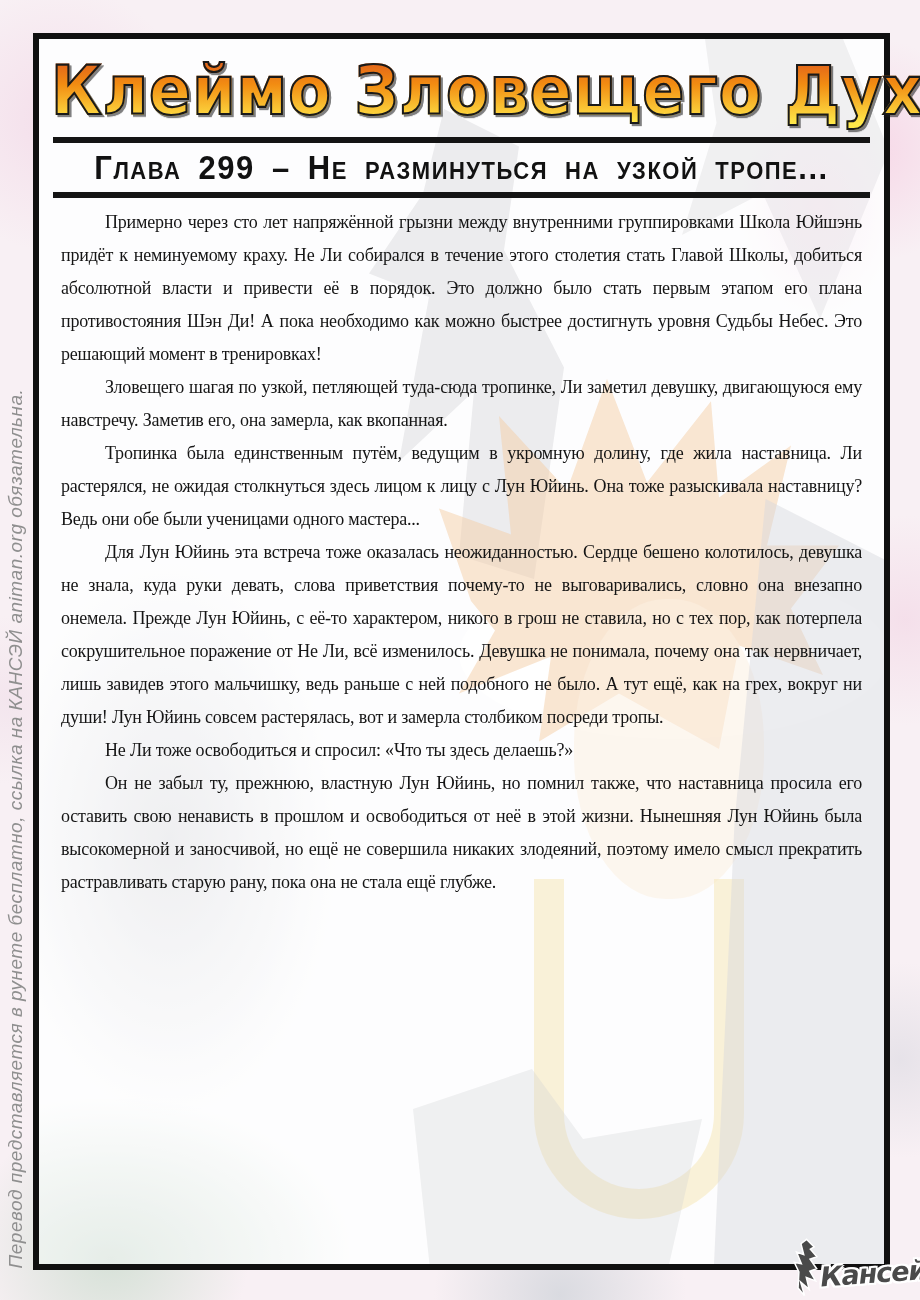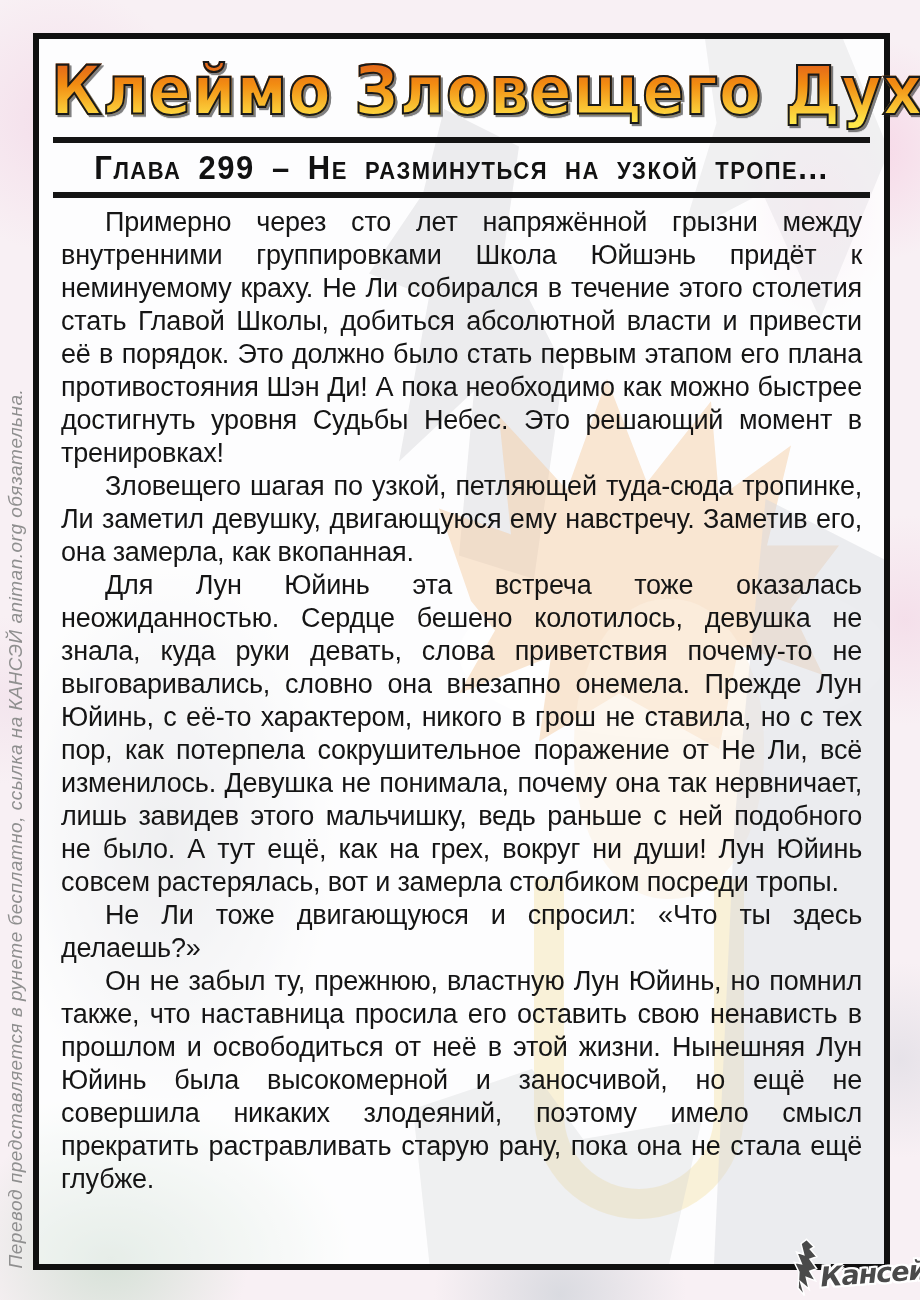--- a/index.html
+++ b/index.html
@@ -107,25 +107,26 @@
     font-size: 31px;
     letter-spacing: 1.5px;
     word-spacing: 7px;
     color: #121212;
     white-space: nowrap;
     transform: scaleY(1.1);
   }
 
   .body-text {
     margin: 8px 10px 12px 10px;
-    font-size: 27px;
+    font-size: 18px;
     line-height: 33px;
     text-align: justify;
     color: var(--body_text, #151515);
     letter-spacing: -0.2px;
+    font-family: Liberation Serif, serif;
   }
   .body-text p { text-indent: 44px; }
 
   
   .stamp {
     position: absolute;
     left: 793px; top: 1218px;
     width: 125px; height: 78px;
     z-index: 4;
     transform: rotate(-4deg);
@@ -174,22 +175,23 @@
 
     <div class="rule"></div>
 
     <h2 class="chapter">Глава 299 – Не разминуться на узкой тропе...</h2>
 
     <div class="rule"></div>
 
     <div class="body-text">
       <p>Примерно через сто лет напряжённой грызни между внутренними группировками Школа Юйшэнь придёт к неминуемому краху. Не Ли собирался в течение этого столетия стать Главой Школы, добиться абсолютной власти и привести её в порядок. Это должно было стать первым этапом его плана противостояния Шэн Ди! А пока необходимо как можно быстрее достигнуть уровня Судьбы Небес. Это решающий момент в тренировках!</p>
       <p>Зловещего шагая по узкой, петляющей туда-сюда тропинке, Ли заметил девушку, двигающуюся ему навстречу. Заметив его, она замерла, как вкопанная.</p>
+      <p>Тропинка была единственным путём, ведущим в укромную долину, где жила наставница. Ли растерялся, не ожидая столкнуться здесь лицом к лицу с Лун Юйинь. Она тоже разыскивала наставницу? Ведь они обе были ученицами одного мастера...</p>
       <p>Для Лун Юйинь эта встреча тоже оказалась неожиданностью. Сердце бешено колотилось, девушка не знала, куда руки девать, слова приветствия почему-то не выговаривались, словно она внезапно онемела. Прежде Лун Юйинь, с её-то характером, никого в грош не ставила, но с тех пор, как потерпела сокрушительное поражение от Не Ли, всё изменилось. Девушка не понимала, почему она так нервничает, лишь завидев этого мальчишку, ведь раньше с ней подобного не было. А тут ещё, как на грех, вокруг ни души! Лун Юйинь совсем растерялась, вот и замерла столбиком посреди тропы.</p>
-      <p>Не Ли тоже двигающуюся и спросил: «Что ты здесь делаешь?»</p>
+      <p>Не Ли тоже освободиться и спросил: «Что ты здесь делаешь?»</p>
       <p>Он не забыл ту, прежнюю, властную Лун Юйинь, но помнил также, что наставница просила его оставить свою ненависть в прошлом и освободиться от неё в этой жизни. Нынешняя Лун Юйинь была высокомерной и заносчивой, но ещё не совершила никаких злодеяний, поэтому имело смысл прекратить растравливать старую рану, пока она не стала ещё глубже.</p>
     </div>
   </div>
 </div>
 
 <div class="stamp">
   <svg width="30" height="62" viewBox="0 0 30 62">
     <path d="M15 2 L22 10 L18 12 L24 20 L17 22 L23 32 L16 34 L21 44 L12 40 L14 52 L6 44 L9 58 L3 50 L5 34 L1 24 L8 26 L4 14 L11 17 L9 6 Z" fill="#4a4a4a" stroke="#ffffff" stroke-width="1.5"></path>
   </svg>
   <span class="stamp-text">Кансей</span>

